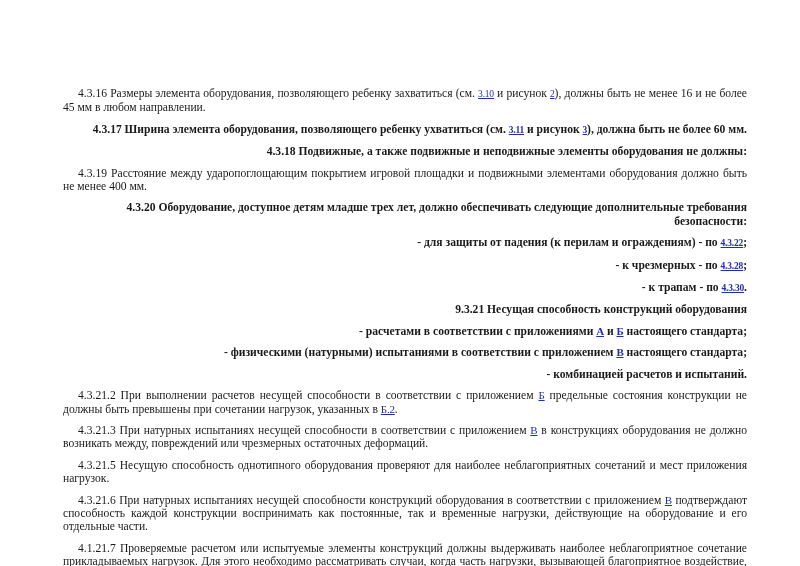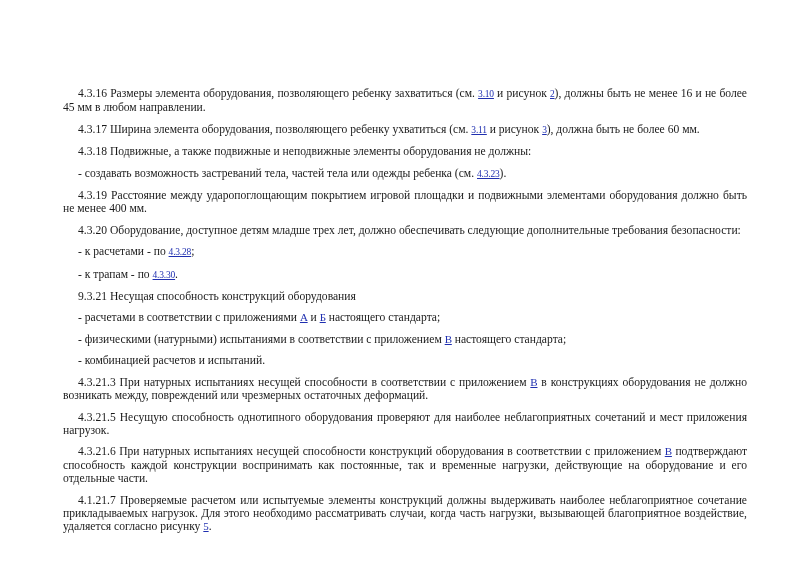--- a/index.html
+++ b/index.html
@@ -22,47 +22,49 @@
     font-size: 11.6px;
     line-height: 13.4px;
     color: #1a1a1a;
   }
   .p {
     margin: 8px;
     text-align: justify;
     text-indent: 15px;
   }
   .p.left {
-    text-align: left;
+    text-align: right;
+    font-weight: bold;
   }
   a.ref {
     color: #1f2fb0;
     text-decoration: underline;
     font-size: 9.5px;
     letter-spacing: -0.2px;
   }
   a.ref.letter {
     font-size: 11px;
   }
 </style>
 </head>
 <body>
 
 <div class="page">
   <div id="doc-body">
       <p class="p"><span>4.3.16 Размеры элемента оборудования, позволяющего ребенку захватиться (см. </span><a class="ref" href="#">3.10</a><span> и рисунок </span><a class="ref" href="#">2</a><span>), должны быть не менее 16 и не более 45 мм в любом направлении.</span></p>
       <p class="p left"><span>4.3.17 Ширина элемента оборудования, позволяющего ребенку ухватиться (см. </span><a class="ref" href="#">3.11</a><span> и рисунок </span><a class="ref" href="#">3</a><span>), должна быть не более 60 мм.</span></p>
       <p class="p left"><span>4.3.18 Подвижные, а также подвижные и неподвижные элементы оборудования не должны:</span></p>
-      <p class="p left"><span>- создавать возможность застреваний тела, частей тела или одежды ребенка (см. </span><a class="ref" href="#">4.3.23</a><span>).</span></p>
       <p class="p"><span>4.3.19 Расстояние между ударопоглощающим покрытием игровой площадки и подвижными элементами оборудования должно быть не менее 400 мм.</span></p>
       <p class="p left"><span>4.3.20 Оборудование, доступное детям младше трех лет, должно обеспечивать следующие дополнительные требования безопасности:</span></p>
-      <p class="p left"><span>- к расчетами - по </span><a class="ref" href="#">4.3.28</a><span>;</span></p>
+      <p class="p left"><span>- для защиты от падения (к перилам и ограждениям) - по </span><a class="ref" href="#">4.3.22</a><span>;</span></p>
+      <p class="p left"><span>- к чрезмерных - по </span><a class="ref" href="#">4.3.28</a><span>;</span></p>
       <p class="p left"><span>- к трапам - по </span><a class="ref" href="#">4.3.30</a><span>.</span></p>
       <p class="p left"><span>9.3.21 Несущая способность конструкций оборудования</span></p>
       <p class="p left"><span>- расчетами в соответствии с приложениями </span><a class="ref letter" href="#">А</a><span> и </span><a class="ref letter" href="#">Б</a><span> настоящего стандарта;</span></p>
       <p class="p left"><span>- физическими (натурными) испытаниями в соответствии с приложением </span><a class="ref letter" href="#">В</a><span> настоящего стандарта;</span></p>
       <p class="p left"><span>- комбинацией расчетов и испытаний.</span></p>
+      <p class="p"><span>4.3.21.2 При выполнении расчетов несущей способности в соответствии с приложением </span><a class="ref letter" href="#">Б</a><span> предельные состояния конструкции не должны быть превышены при сочетании нагрузок, указанных в </span><a class="ref letter" href="#">Б.2</a><span>.</span></p>
       <p class="p"><span>4.3.21.3 При натурных испытаниях несущей способности в соответствии с приложением </span><a class="ref letter" href="#">В</a><span> в конструкциях оборудования не должно возникать между, повреждений или чрезмерных остаточных деформаций.</span></p>
       <p class="p"><span>4.3.21.5 Несущую способность однотипного оборудования проверяют для наиболее неблагоприятных сочетаний и мест приложения нагрузок.</span></p>
       <p class="p"><span>4.3.21.6 При натурных испытаниях несущей способности конструкций оборудования в соответствии с приложением </span><a class="ref letter" href="#">В</a><span> подтверждают способность каждой конструкции воспринимать как постоянные, так и временные нагрузки, действующие на оборудование и его отдельные части.</span></p>
       <p class="p"><span>4.1.21.7 Проверяемые расчетом или испытуемые элементы конструкций должны выдерживать наиболее неблагоприятное сочетание прикладываемых нагрузок. Для этого необходимо рассматривать случаи, когда часть нагрузки, вызывающей благоприятное воздействие, удаляется согласно рисунку </span><a class="ref letter" href="#">5</a><span>.</span></p>
     </div>
 </div>
 
 </body></html>

